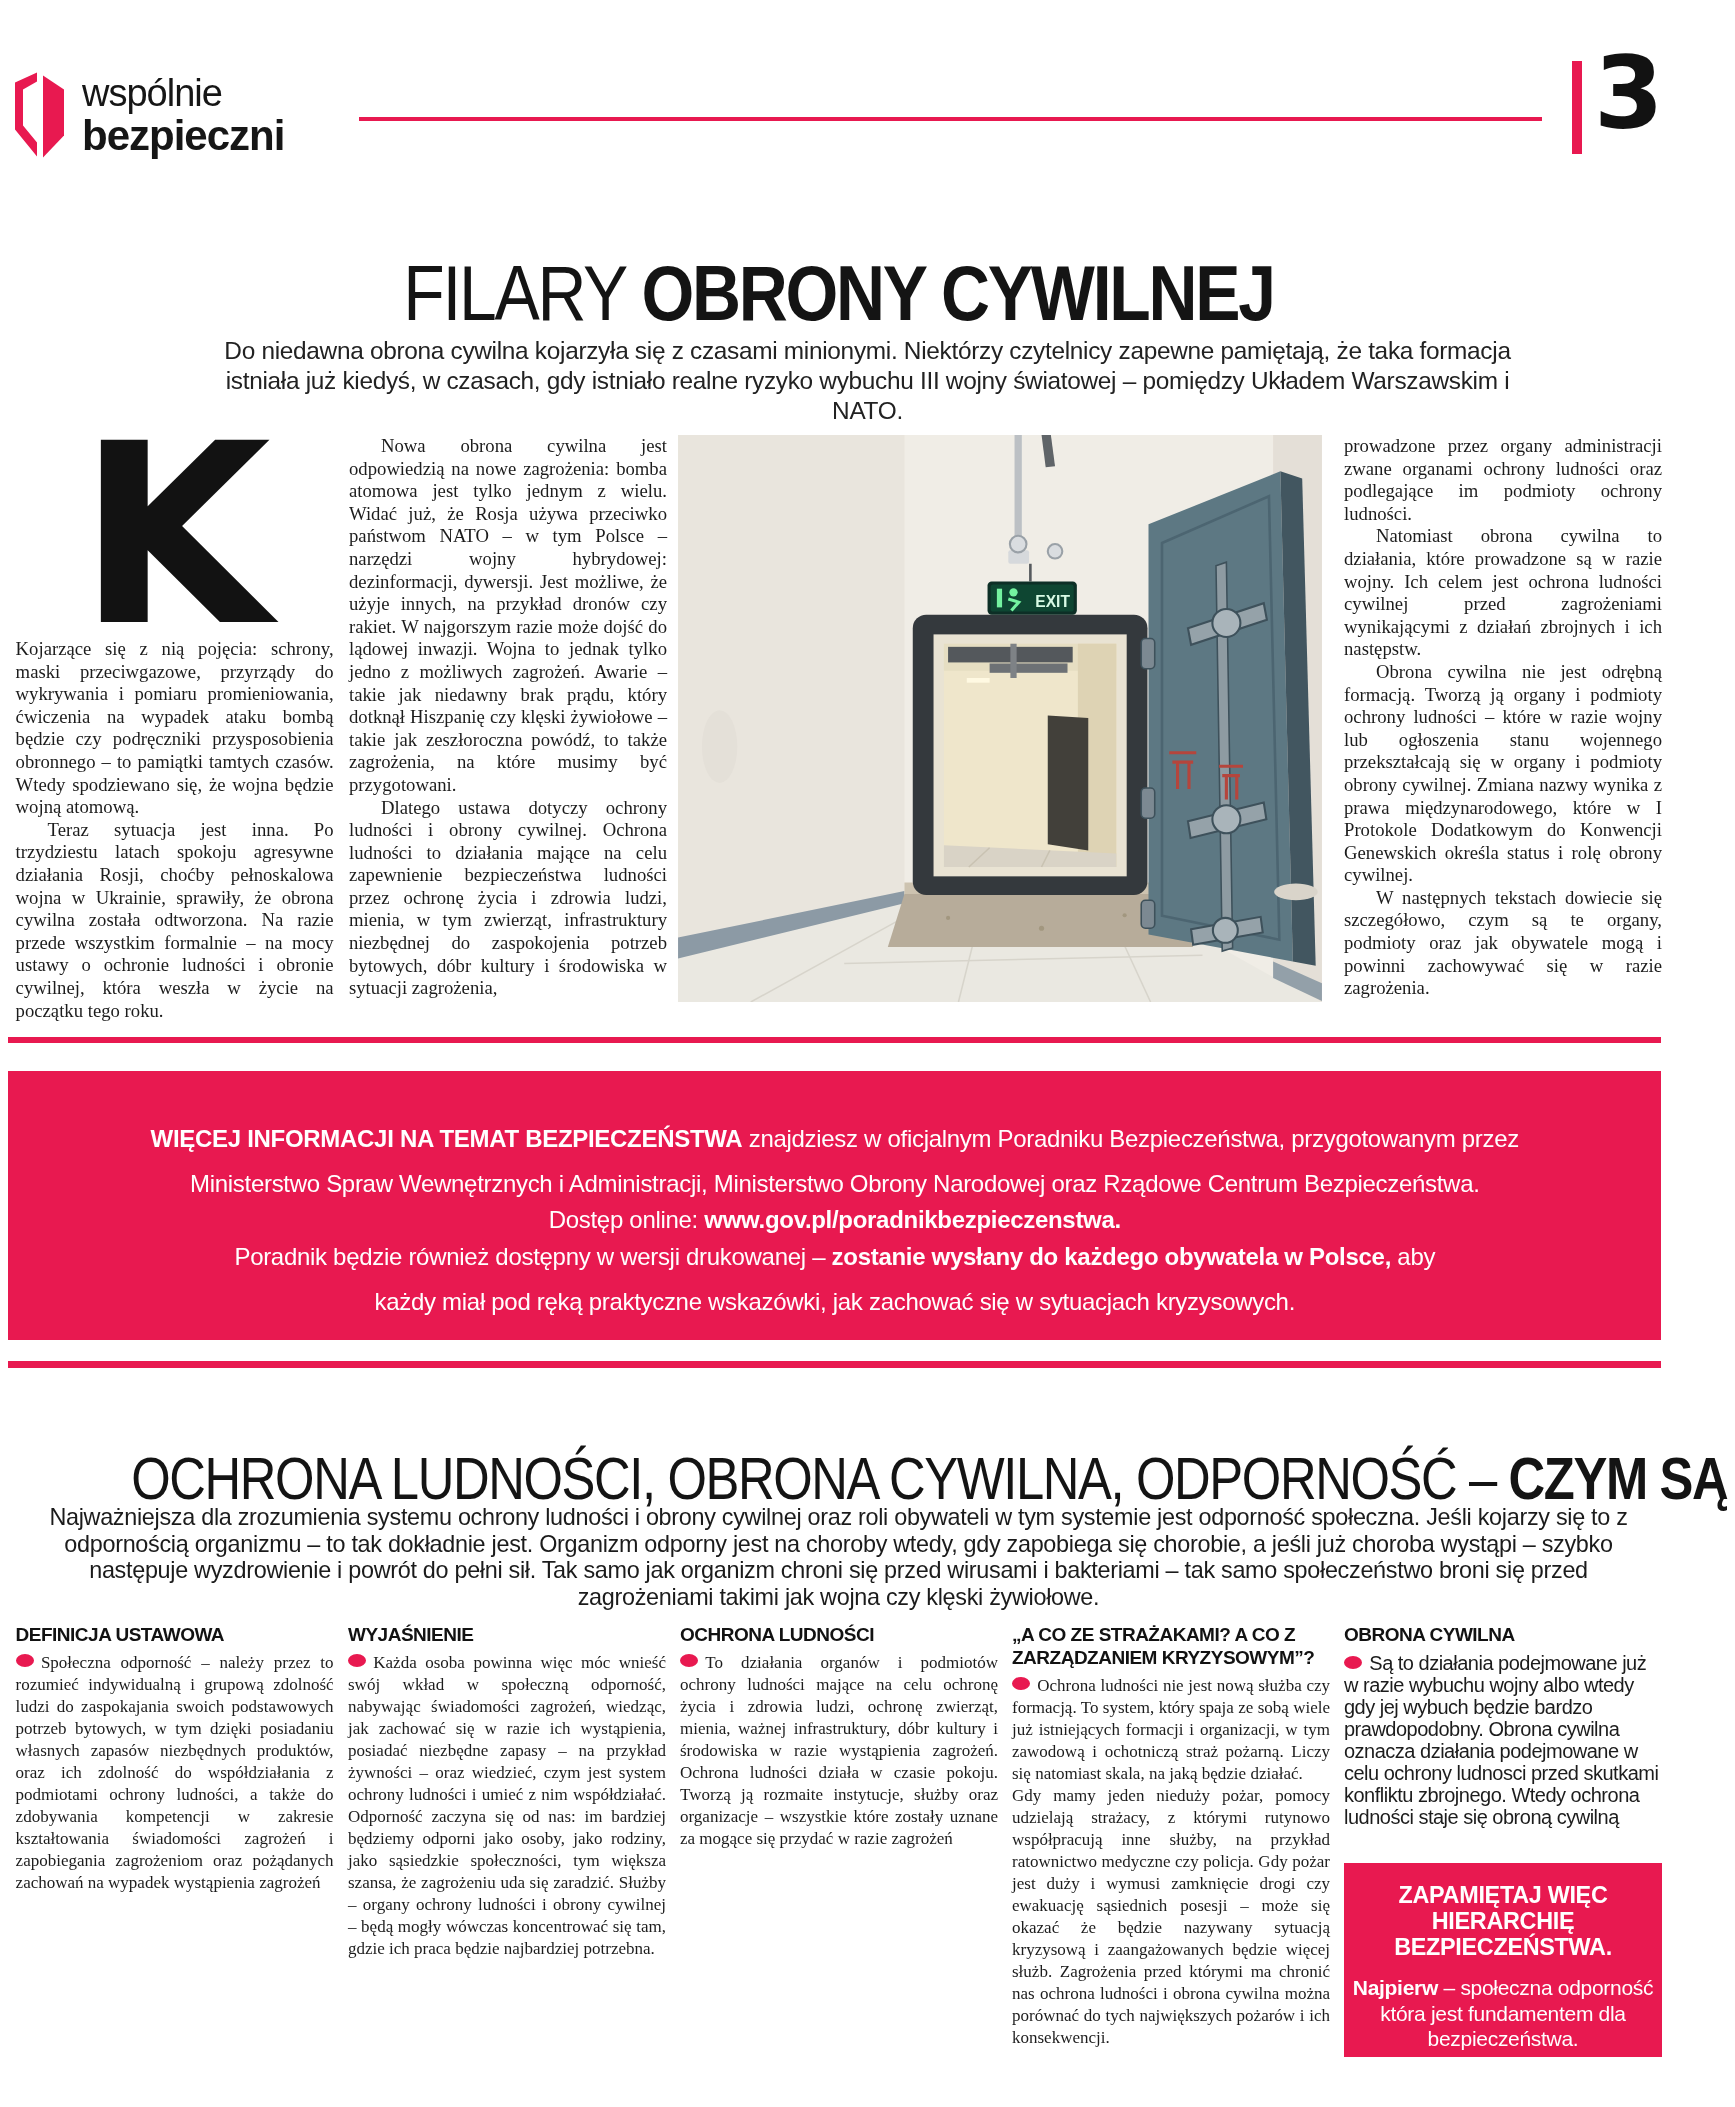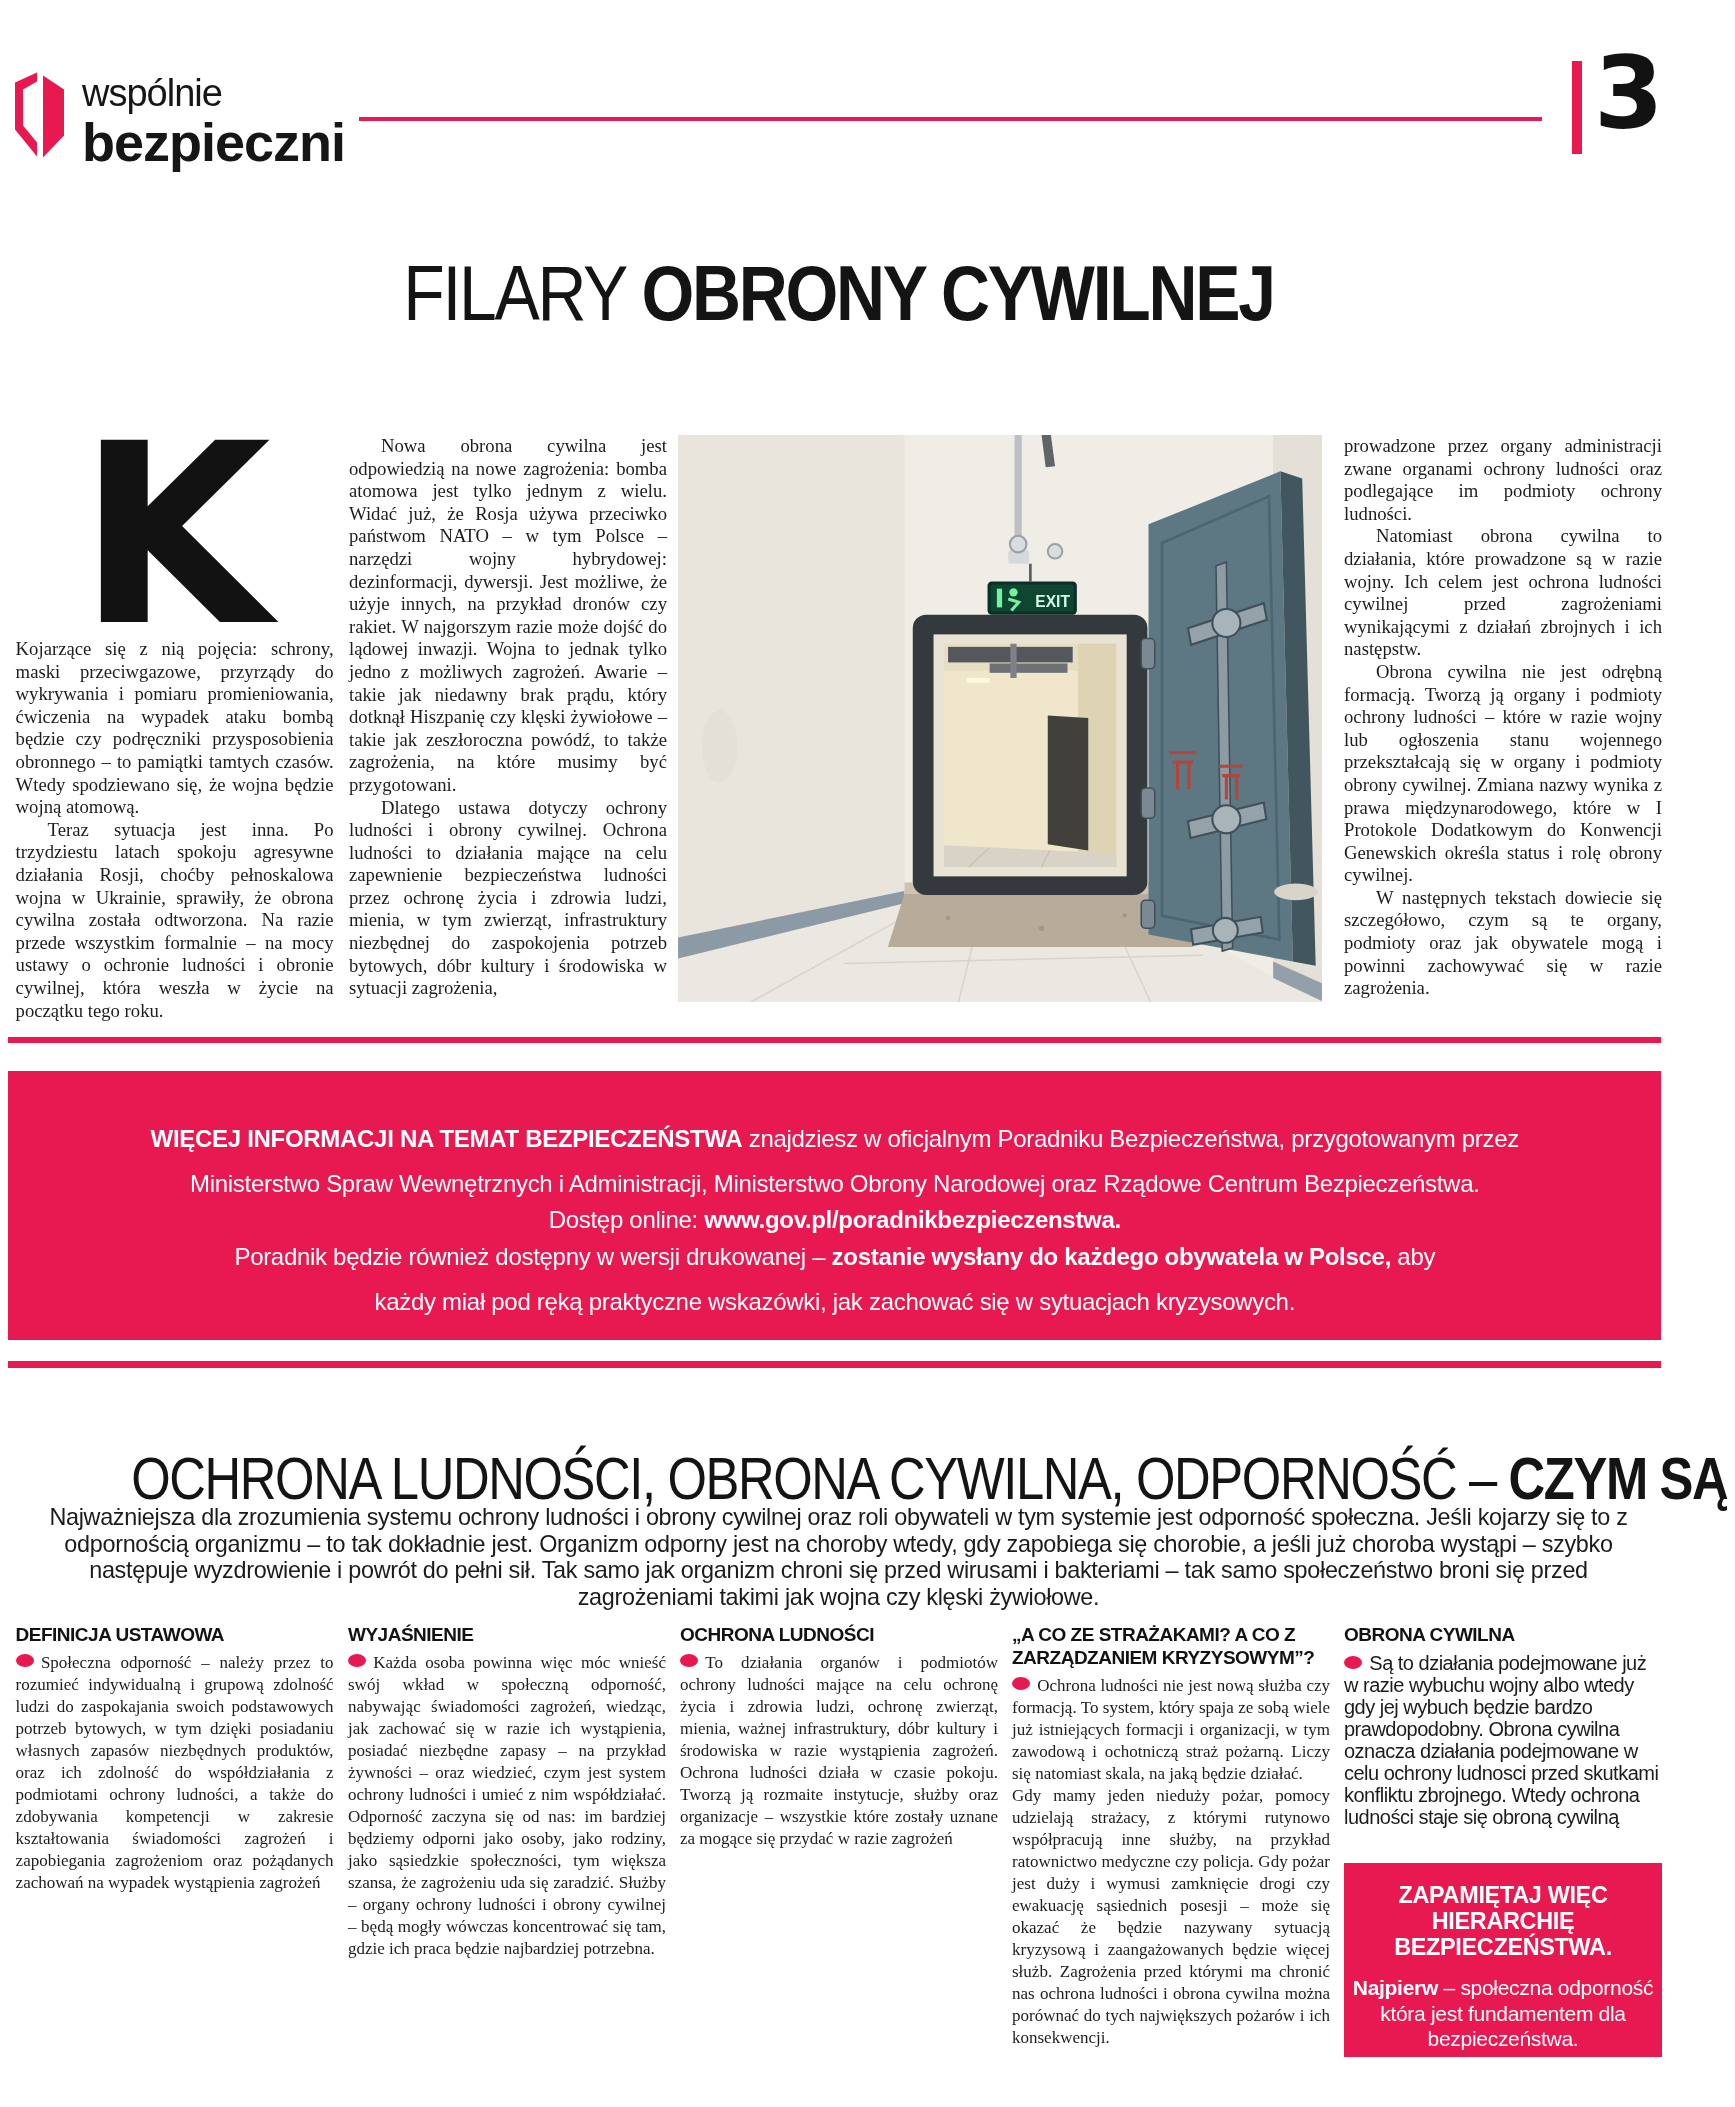--- a/index.html
+++ b/index.html
@@ -3,21 +3,21 @@
 <meta charset="utf-8">
 <style>
   html,body{margin:0;padding:0;background:#fff;}
   .page{position:relative;width:1735px;height:2108px;background:#ffffff;overflow:hidden;
         font-family:"Liberation Serif","DejaVu Serif",serif;color:#151515;}
   
   .shield{position:absolute;left:14.5px;top:69px;width:50px;height:91px;}
   .brand{position:absolute;left:82px;top:74px;line-height:1;color:#161616;
          font-family:"Liberation Sans","DejaVu Sans",sans-serif;}
   .brand .l1{font-size:38px;font-weight:400;letter-spacing:-1px;}
-  .brand .l2{font-size:54px;font-weight:700;letter-spacing:-1px;margin-top:3.1px;}
+  .brand .l2{font-size:42px;font-weight:700;letter-spacing:-1px;margin-top:3.1px;}
   .hrule{position:absolute;left:359px;top:117px;width:1183px;height:3.6px;background:#E81950;}
   .pbar{position:absolute;left:1572px;top:61px;width:10.4px;height:93px;background:#E81950;}
   .pnum{position:absolute;left:1594px;top:44px;font-family:"DejaVu Sans",sans-serif;
         font-weight:700;font-size:100px;line-height:1;letter-spacing:-3.1px;color:#121212;}
   
   .title1{position:absolute;left:15.6px;top:202px;width:1645px;text-align:center;
           font-family:"Liberation Sans","DejaVu Sans",sans-serif;font-size:78px;line-height:1.02;
           letter-spacing:-2.6px;transform:scaleX(0.87);color:#141414;white-space:nowrap;}
   .title1 .reg{font-weight:400;}
   .title1 .bold{font-weight:700;}
@@ -85,20 +85,21 @@
   <div class="brand">
     <div class="l1">wspólnie</div>
     <div class="l2">bezpieczni</div>
   </div>
   <div class="hrule"></div>
   <div class="pbar"></div>
   <div class="pnum">3</div>
 
   <h1 class="title1"><span class="reg">FILARY </span><span class="bold">OBRONY CYWILNEJ</span></h1>
 
+  <p class="lead1">Do niedawna obrona cywilna kojarzyła się z czasami minionymi. Niektórzy czytelnicy zapewne pamiętają, że taka formacja istniała już kiedyś, w czasach, gdy istniało realne ryzyko wybuchu III wojny światowej – pomiędzy Układem Warszawskim i NATO.</p>
 
   <div class="acol colA">
     <div class="dropcap">K</div>
     <p>Kojarzące się z nią pojęcia: schrony, maski przeciwgazowe, przyrządy do wykrywania i pomiaru promieniowania, ćwiczenia na wypadek ataku bombą będzie czy podręczniki przysposobienia obronnego – to pamiątki tamtych czasów. Wtedy spodziewano się, że wojna będzie wojną atomową.</p>
     <p class="ind">Teraz sytuacja jest inna. Po trzydziestu latach spokoju agresywne działania Rosji, choćby pełnoskalowa wojna w Ukrainie, sprawiły, że obrona cywilna została odtworzona. Na razie przede wszystkim formalnie – na mocy ustawy o ochronie ludności i obronie cywilnej, która weszła w życie na początku tego roku.</p>
   </div>
 
   <div class="acol colB">
     <p class="ind">Nowa obrona cywilna jest odpowiedzią na nowe zagrożenia: bomba atomowa jest tylko jednym z wielu. Widać już, że Rosja używa przeciwko państwom NATO – w tym Polsce – narzędzi wojny hybrydowej: dezinformacji, dywersji. Jest możliwe, że użyje innych, na przykład dronów czy rakiet. W najgorszym razie może dojść do lądowej inwazji. Wojna to jednak tylko jedno z możliwych zagrożeń. Awarie – takie jak niedawny brak prądu, który dotknął Hiszpanię czy klęski żywiołowe – takie jak zeszłoroczna powódź, to także zagrożenia, na które musimy być przygotowani.</p>
     <p class="ind">Dlatego ustawa dotyczy ochrony ludności i obrony cywilnej. Ochrona ludności to działania mające na celu zapewnienie bezpieczeństwa ludności przez ochronę życia i zdrowia ludzi, mienia, w tym zwierząt, infrastruktury niezbędnej do zaspokojenia potrzeb bytowych, dóbr kultury i środowiska w sytuacji zagrożenia,</p>

